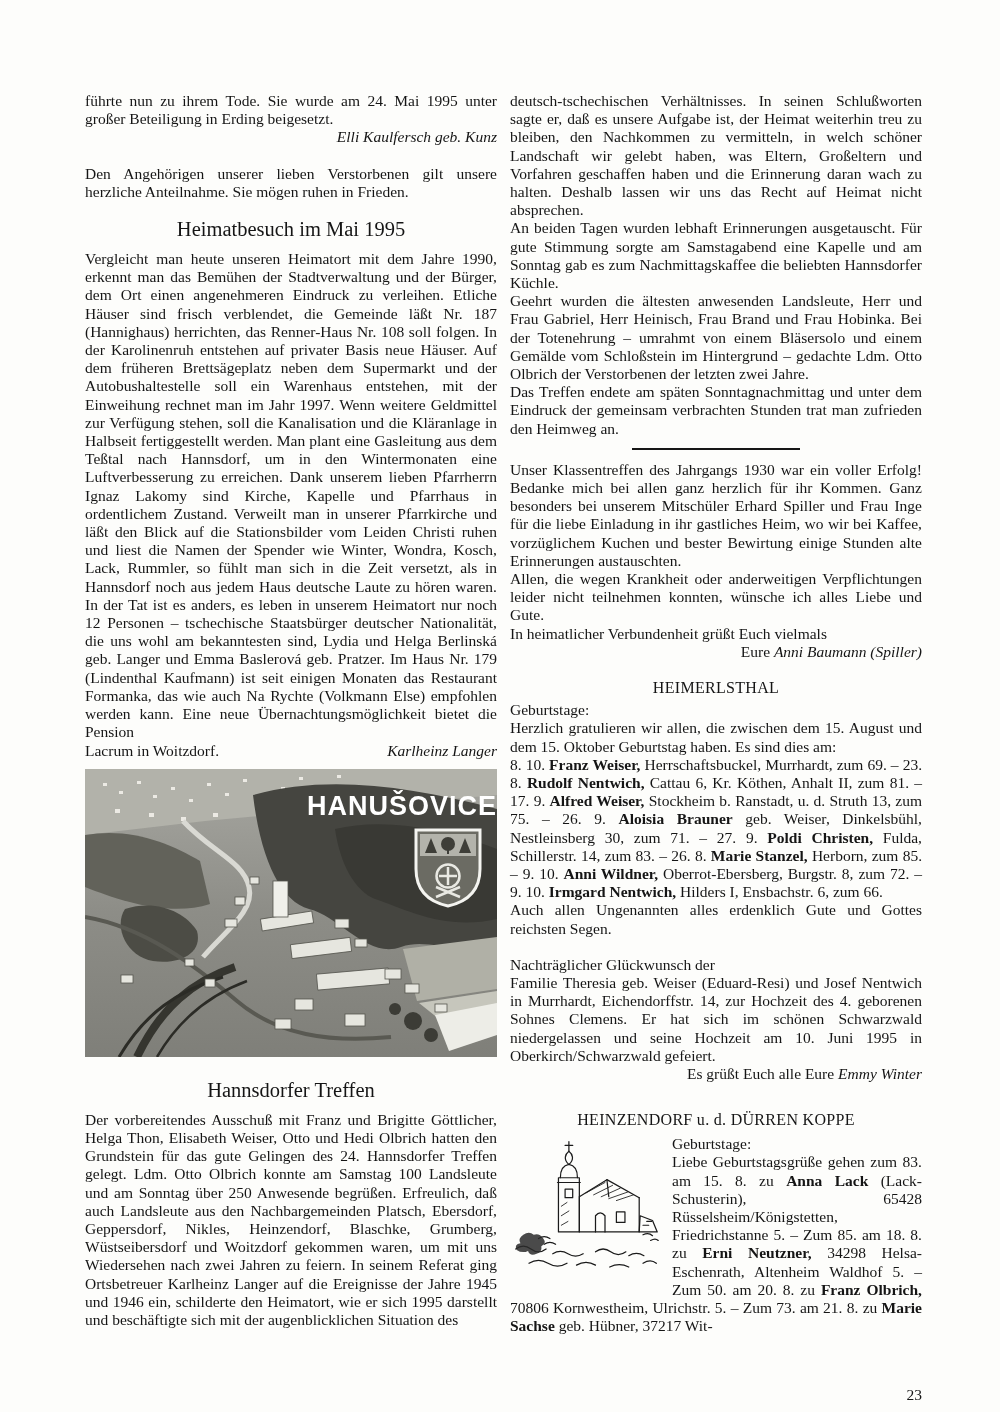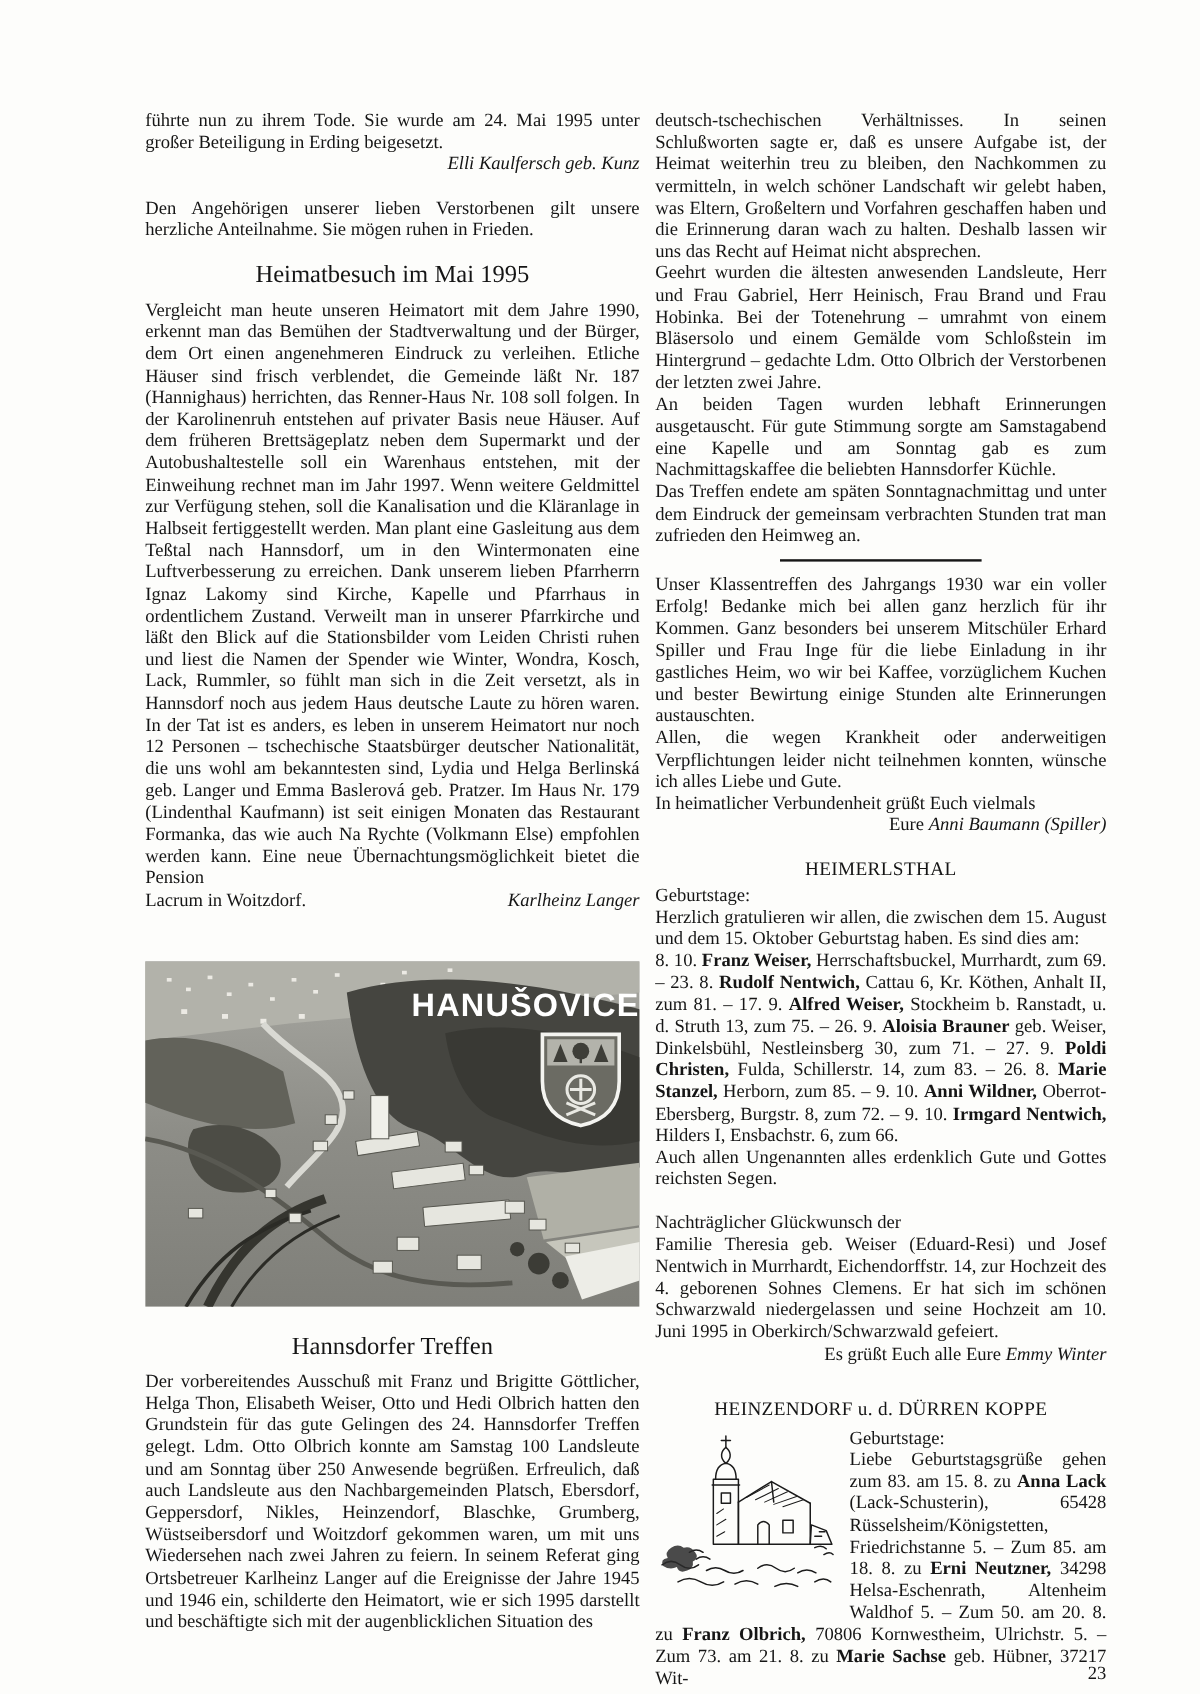--- a/index.html
+++ b/index.html
@@ -5,21 +5,20 @@
   * { box-sizing: border-box; }
   html,body { margin:0; padding:0; background:#ffffff; }
   .page {
     position: relative;
     width: 1000px;
     height: 1412px;
     background: #fdfdfb;
     font-family: "Liberation Serif", serif;
     color: #151515;
     overflow: hidden;
-    padding-left: 36px;
   }
   .cols { display: flex; gap: 13px; padding: 92px 78px 0 85px; }
   .col {
     width: 412px;
     font-size: 15.5px;
     line-height: 18.2px;
     text-align: justify;
   }
   p { margin: 0; }
   .mt { margin-top: 18px; }
@@ -33,21 +32,21 @@
     font-size: 20.5px; font-weight: normal; text-align: center;
     margin: 16px 0 9px; line-height: 24px;
   }
   h2.h-big.h2gap { margin-top: 21px; }
   h3.h-small {
     font-size: 16px; font-weight: normal; text-align: center;
     margin: 17px 0 3px; line-height: 20px; letter-spacing: 0.3px;
   }
   h3.h-small.hz { margin-top: 27px; margin-bottom: 5px; }
   .divider { width: 168px; border-top: 2.5px solid #161616; margin: 10px auto 11px; }
-  .photo { margin-top: 41px; width: 412px; height: 288px; }
+  .photo { margin-top: 9px; width: 412px; height: 288px; }
   .photo svg { display: block; }
   .church { float: left; width: 152px; height: 148px; margin: 2px 10px 0 0; }
   .blockline { display: block; }
   .pagenum { position: absolute; top: 1386px; right: 78px; font-size: 15.5px; }
 </style>
 </head>
 <body>
 
 <div class="page">
   <div class="cols">
@@ -150,22 +149,22 @@
           </g>
         </svg>
       </div>
 
       <h2 class="h-big h2gap">Hannsdorfer Treffen</h2>
       <p>Der vorbereitendes Ausschuß mit Franz und Brigitte Göttlicher, Helga Thon, Elisabeth Weiser, Otto und Hedi Olbrich hatten den Grundstein für das gute Gelingen des 24. Hannsdorfer Treffen gelegt. Ldm. Otto Olbrich konnte am Samstag 100 Landsleute und am Sonntag über 250 Anwesende begrüßen. Erfreulich, daß auch Landsleute aus den Nachbargemeinden Platsch, Ebersdorf, Geppersdorf, Nikles, Heinzendorf, Blaschke, Grumberg, Wüstseibersdorf und Woitzdorf gekommen waren, um mit uns Wiedersehen nach zwei Jahren zu feiern. In seinem Referat ging Ortsbetreuer Karlheinz Langer auf die Ereignisse der Jahre 1945 und 1946 ein, schilderte den Heimatort, wie er sich 1995 darstellt und beschäftigte sich mit der augenblicklichen Situation des</p>
     </div>
 
     <div class="col">
       <p>deutsch-tschechischen Verhältnisses. In seinen Schlußworten sagte er, daß es unsere Aufgabe ist, der Heimat weiterhin treu zu bleiben, den Nachkommen zu vermitteln, in welch schöner Landschaft wir gelebt haben, was Eltern, Großeltern und Vorfahren geschaffen haben und die Erinnerung daran wach zu halten. Deshalb lassen wir uns das Recht auf Heimat nicht absprechen.</p>
+      <p>An beiden Tagen wurden lebhaft Erinnerungen ausgetauscht. Für gute Stimmung sorgte am Samstagabend eine Kapelle und am Sonntag gab es zum Nachmittagskaffee die beliebten Hannsdorfer Küchle.</p>
       <p>Geehrt wurden die ältesten anwesenden Landsleute, Herr und Frau Gabriel, Herr Heinisch, Frau Brand und Frau Hobinka. Bei der Totenehrung – umrahmt von einem Bläsersolo und einem Gemälde vom Schloßstein im Hintergrund – gedachte Ldm. Otto Olbrich der Verstorbenen der letzten zwei Jahre.</p>
-      <p>An beiden Tagen wurden lebhaft Erinnerungen ausgetauscht. Für gute Stimmung sorgte am Samstagabend eine Kapelle und am Sonntag gab es zum Nachmittagskaffee die beliebten Hannsdorfer Küchle.</p>
       <p>Das Treffen endete am späten Sonntagnachmittag und unter dem Eindruck der gemeinsam verbrachten Stunden trat man zufrieden den Heimweg an.</p>
 
       <div class="divider"></div>
 
       <p>Unser Klassentreffen des Jahrgangs 1930 war ein voller Erfolg! Bedanke mich bei allen ganz herzlich für ihr Kommen. Ganz besonders bei unserem Mitschüler Erhard Spiller und Frau Inge für die liebe Einladung in ihr gastliches Heim, wo wir bei Kaffee, vorzüglichem Kuchen und bester Bewirtung einige Stunden alte Erinnerungen austauschten.</p>
       <p>Allen, die wegen Krankheit oder anderweitigen Verpflichtungen leider nicht teilnehmen konnten, wünsche ich alles Liebe und Gute.</p>
       <p class="nj">In heimatlicher Verbundenheit grüßt Euch vielmals</p>
       <p class="sigmix">
         <span>Eure </span><span class="it">Anni Baumann (Spiller)</span>
       </p>

